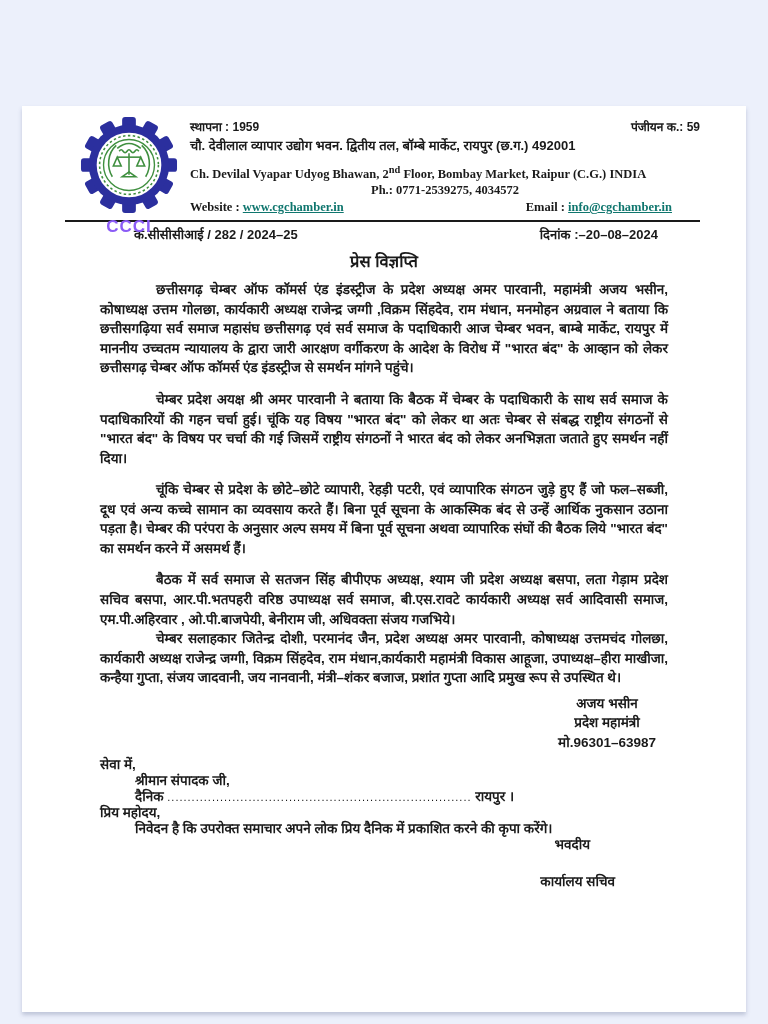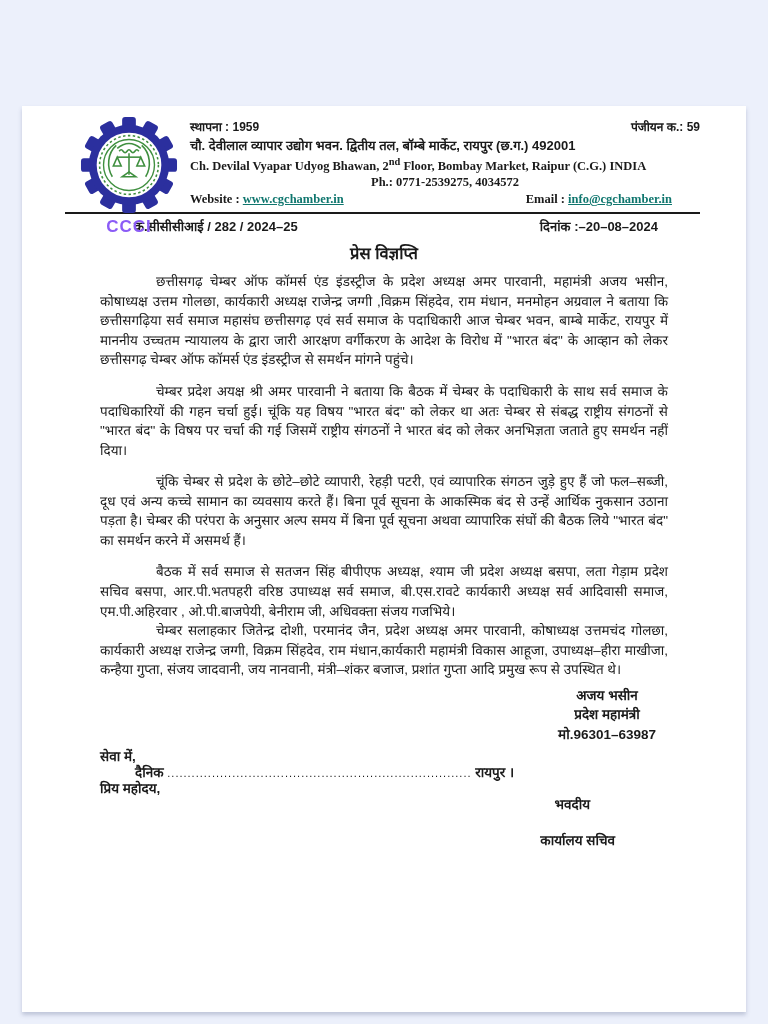--- a/index.html
+++ b/index.html
@@ -19,33 +19,33 @@
   
   .letterhead { position:relative; padding-top:12px; }
   .logo-wrap { position:absolute; left:52px; top:10px; width:110px; text-align:center; }
   .logo-wrap svg { display:block; margin:0 auto; }
   .logo-abbr { margin-top:3px; font-weight:bold; font-size:17px; letter-spacing:1px; color:#8b5cf6; }
   .head-text { margin-left:168px; margin-right:46px; }
   .row-estd { display:flex; justify-content:space-between; font-size:12px; font-weight:bold; }
   .org-hi { font-size:23px; font-weight:bold; line-height:1.25; margin-top:2px; white-space:nowrap; }
   .addr-hi { font-size:13px; font-weight:bold; margin-top:1px; white-space:nowrap; }
   .org-en { font-family:"Liberation Serif","DejaVu Serif",serif; font-size:18px; margin-top:2px; white-space:nowrap; }
-  .addr-en { font-family:"Liberation Serif","DejaVu Serif",serif; font-size:12.5px; font-weight:bold; margin-top:2px; white-space:nowrap; }
+  .addr-en { font-family:"Liberation Serif","DejaVu Serif",serif; font-size:12.5px; font-weight:bold; margin-top:10px; white-space:nowrap; }
   .phone { font-family:"Liberation Serif","DejaVu Serif",serif; font-size:12.5px; font-weight:bold; text-align:center; margin-top:1px; }
   .webrow { display:flex; justify-content:space-between; font-family:"Liberation Serif","DejaVu Serif",serif;
             font-size:12.5px; font-weight:bold; margin-top:2px; padding:0 28px 0 0; }
   .webrow a { color:#0f766e; text-decoration:underline; }
   .rule { border-top:2px solid #1a1a1a; margin:5px 46px 0 43px; }
   
   .refrow { display:flex; justify-content:space-between; font-size:13px; font-weight:bold;
             margin:3px 88px 0 112px;gap:8px; }
   .doc-title { text-align:center; font-size:16.5px; font-weight:bold; margin-top:6px; }
   
   .bodytext { margin:8px 78px 0 78px; }
-  .bodytext p { font-size:13.5px; font-weight:normal; line-height:1.45; text-align:justify; text-indent:56px; }
+  .bodytext p { font-size:13.5px; font-weight:bold; line-height:1.45; text-align:justify; text-indent:56px; }
   .bodytext p.gap { margin-bottom:12px; }
   
   .sig { text-align:right; padding-right:12px; margin:6px 78px 0 78px; }
   .sig-inner { display:inline-block; text-align:center; font-size:13.5px; font-weight:bold; line-height:1.45; }
   
   .foot { margin:4px 78px 0 78px; font-size:13.5px; font-weight:bold; line-height:1.2; }
   .foot .ind { margin-left:35px; }
   .foot .dots { font-weight:normal; font-size:11px; letter-spacing:1px; }
   .line-bhavdiya { text-align:right; padding-right:78px; }
   .line-secretary { text-align:right; padding-right:53px; margin-top:20px; }
@@ -128,19 +128,21 @@
   <div class="sig">
     <div class="sig-inner">
       <div>अजय भसीन</div>
       <div>प्रदेश महामंत्री</div>
       <div>मो.96301–63987</div>
     </div>
   </div>
 
   <div class="foot">
     <div>सेवा में,</div>
+    <div class="ind">श्रीमान संपादक जी,</div>
     <div class="ind"><span>दैनिक </span><span class="dots">...........................................................................</span><span> रायपुर  ।</span></div>
     <div>प्रिय महोदय,</div>
+    <div class="ind">निवेदन है कि उपरोक्त समाचार अपने लोक प्रिय दैनिक में प्रकाशित करने की कृपा करेंगे।</div>
     <div class="line-bhavdiya">भवदीय</div>
     <div class="line-secretary">कार्यालय सचिव</div>
   </div>
 
 </div>
 
 </body></html>

